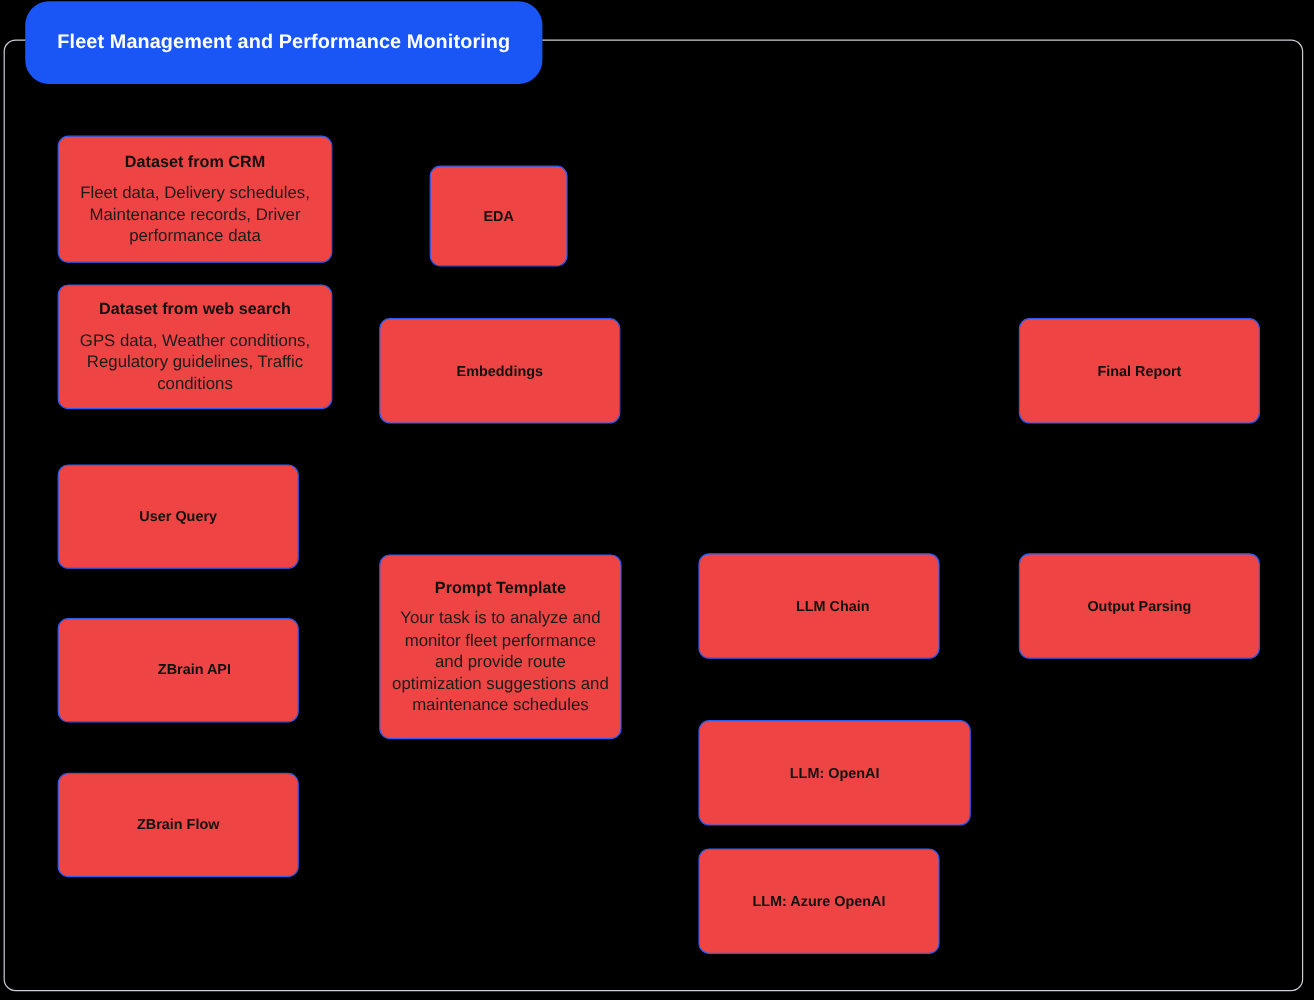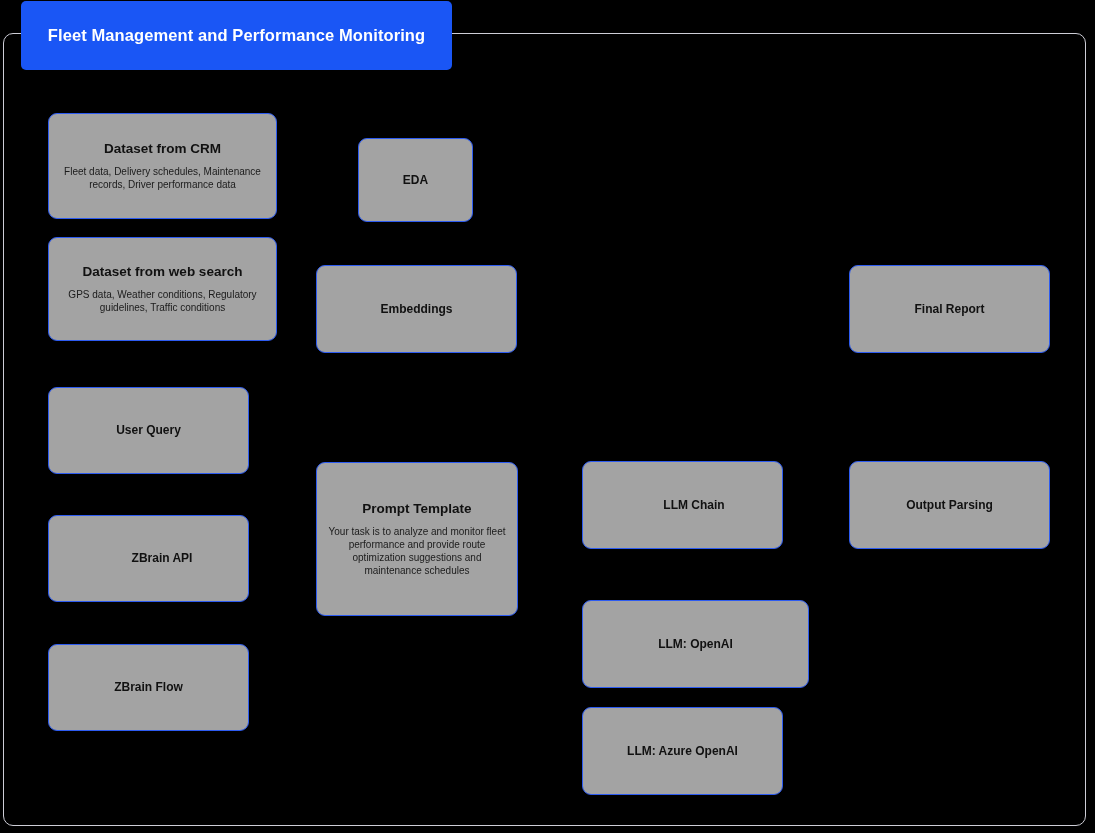--- a/index.html
+++ b/index.html
@@ -29,59 +29,59 @@
     pointer-events: none;
   }
   
   #title-bar {
     position: absolute;
     left: 21px;
     top: 1px;
     width: 431px;
     height: 69px;
     background: #1a56f5;
-    border-radius: 5px;
+    border-radius: 20px;
     display: flex;
     align-items: center;
     justify-content: center;
     box-sizing: border-box;
     padding: 0 16px;
   }
   #title-bar .title-text {
     color: #ffffff;
     font-size: 16.5px;
     font-weight: 600;
     letter-spacing: 0.1px;
     text-align: center;
     line-height: 1.2;
     white-space: nowrap;
   }
   
   .node {
     position: absolute;
-    background: #a3a3a3;
+    background: #ef4444;
     border: 1.6px solid #2d5bf0;
     border-radius: 9px;
     box-sizing: border-box;
     display: flex;
     flex-direction: column;
     align-items: center;
     justify-content: center;
     text-align: center;
     padding: 6px 9px;
     color: #0d0d0d;
   }
   .node .node-title {
     font-size: 13.5px;
     font-weight: 700;
     line-height: 1.25;
     color: #111111;
   }
   .node .node-body {
-    font-size: 10px;
+    font-size: 14px;
     font-weight: 400;
     line-height: 1.30;
     color: #1b1b1b;
     margin-top: 7px;
   }
   .node.simple .node-title {
     font-weight: 700;
     font-size: 12px;
   }
   

